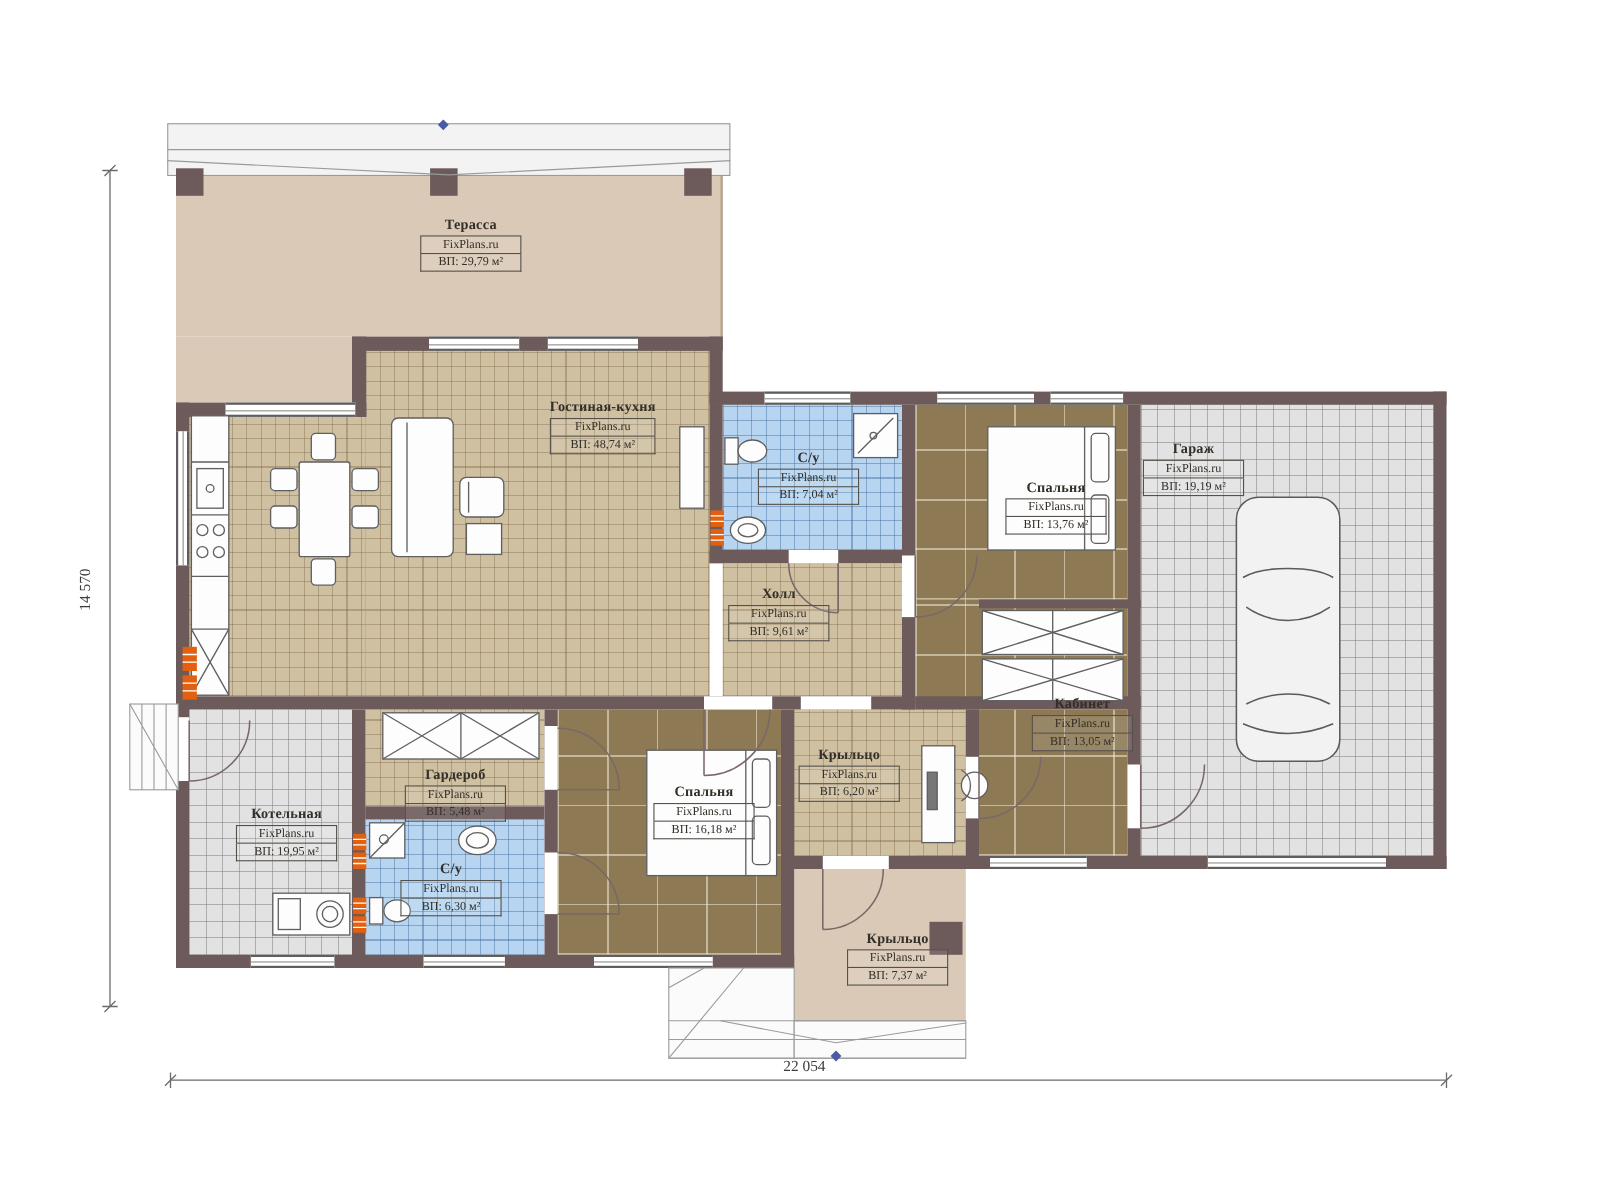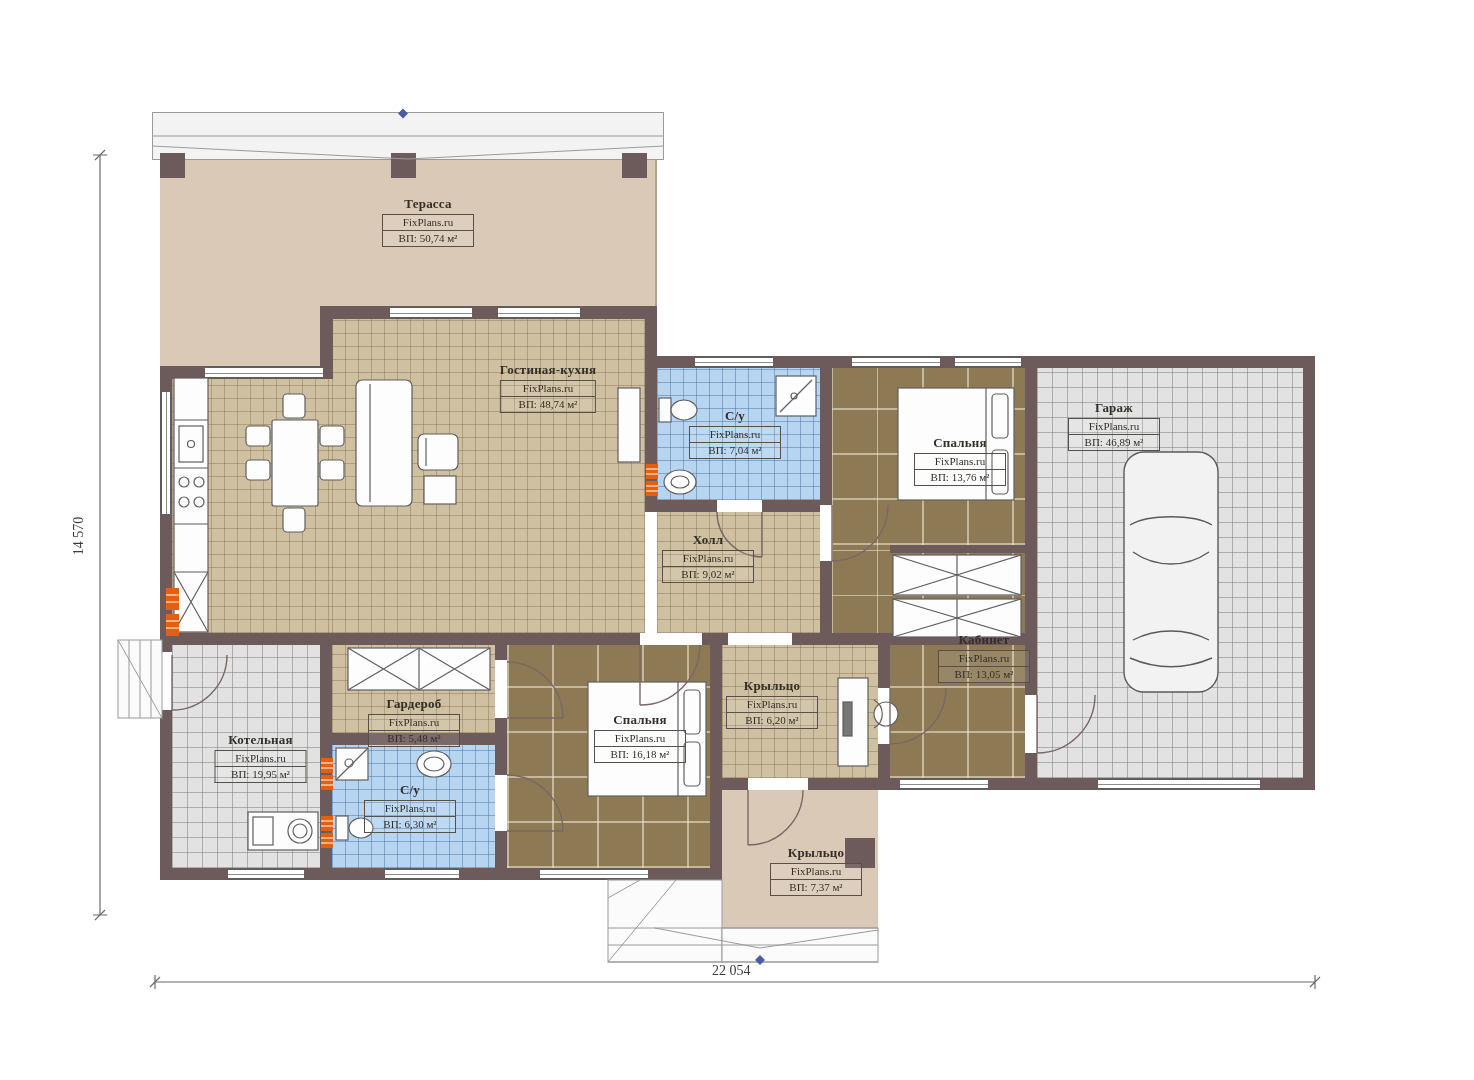--- a/index.html
+++ b/index.html
@@ -272,46 +272,46 @@
 
     <g fill="#4a5ba6" stroke="none">
       <rect x="399.5" y="110" width="7" height="7" transform="rotate(45 403 113.5)"></rect>
       <rect x="756.5" y="956.5" width="7" height="7" transform="rotate(45 760 960)"></rect>
     </g>
   </svg>
 
   <div class="rlabel" style="left:428px;top:196px;">
     <div class="nm">Терасса</div>
     <div class="bx">FixPlans.ru</div>
-    <div class="bx">ВП: 50,74 м²</div>
+    <div class="bx">ВП: 29,79 м²</div>
   </div>
   <div class="rlabel" style="left:548px;top:362px;">
     <div class="nm">Гостиная-кухня</div>
     <div class="bx">FixPlans.ru</div>
     <div class="bx">ВП: 48,74 м²</div>
   </div>
   <div class="rlabel" style="left:735px;top:408px;">
     <div class="nm">С/у</div>
     <div class="bx">FixPlans.ru</div>
     <div class="bx">ВП: 7,04 м²</div>
   </div>
   <div class="rlabel" style="left:960px;top:435px;">
     <div class="nm">Спальня</div>
     <div class="bx">FixPlans.ru</div>
     <div class="bx">ВП: 13,76 м²</div>
   </div>
-  <div class="rlabel" style="left:1114px;top:400px;">
+  <div class="rlabel" style="left:1085px;top:400px;">
     <div class="nm">Гараж</div>
     <div class="bx">FixPlans.ru</div>
-    <div class="bx">ВП: 46,89 м²</div>
+    <div class="bx">ВП: 19,19 м²</div>
   </div>
   <div class="rlabel" style="left:708px;top:532px;">
     <div class="nm">Холл</div>
     <div class="bx">FixPlans.ru</div>
-    <div class="bx">ВП: 9,02 м²</div>
+    <div class="bx">ВП: 9,61 м²</div>
   </div>
   <div class="rlabel" style="left:414px;top:696px;">
     <div class="nm">Гардероб</div>
     <div class="bx">FixPlans.ru</div>
     <div class="bx">ВП: 5,48 м²</div>
   </div>
   <div class="rlabel" style="left:245px;top:732px;padding-left:31px;">
     <div class="nm">Котельная</div>
     <div class="bx">FixPlans.ru</div>
     <div class="bx">ВП: 19,95 м²</div>

